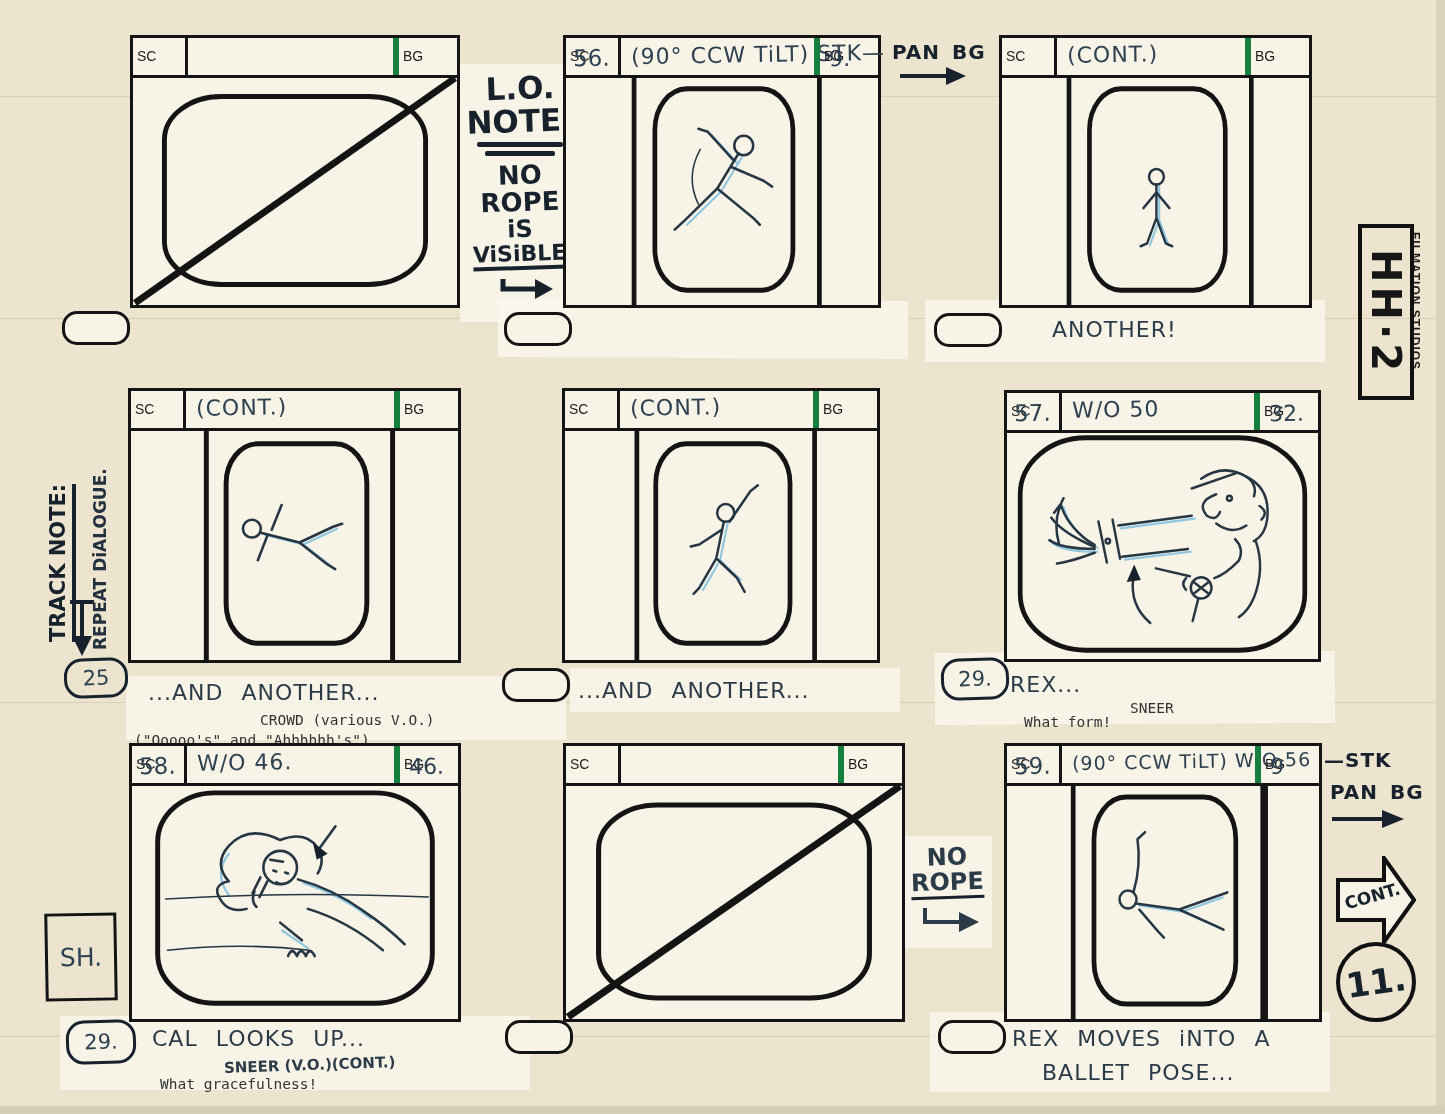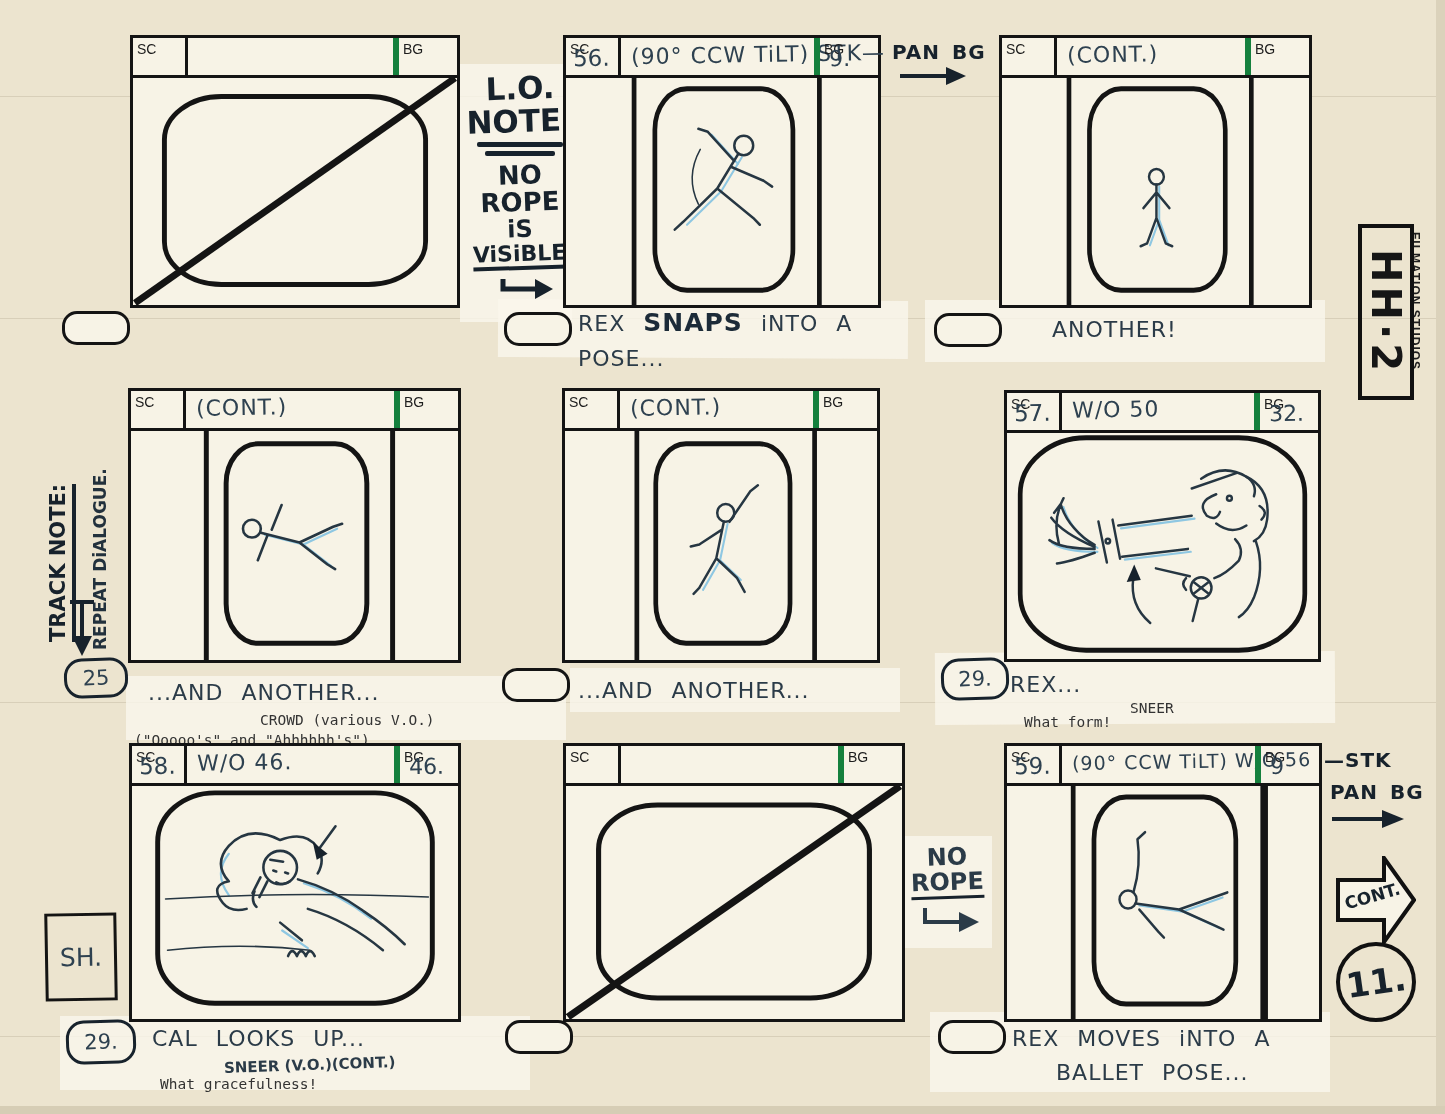--- a/index.html
+++ b/index.html
@@ -10,21 +10,21 @@
   .tape{position:absolute;background:rgba(250,246,236,.8);}
   .edge-r{position:absolute;right:0;top:0;width:9px;height:100%;background:#dbd2bb;}
   .edge-b{position:absolute;left:0;bottom:0;width:100%;height:8px;background:#d6cdb5;}
 
   
   .panel{position:absolute;background:#f7f3e6;border:3px solid #141414;box-sizing:border-box;}
   .phead{display:flex;height:37px;border-bottom:3px solid #141414;}
   .sc-box{width:52px;border-right:3px solid #141414;position:relative;}
   .action-box{flex:1;position:relative;}
   .bg-box{width:58px;border-left:6px solid #15803d;position:relative;}
-  .chrome{position:absolute;top:3px;left:4px;font:14px "Liberation Sans",sans-serif;color:#1d1d1d;}
+  .chrome{position:absolute;top:10px;left:4px;font:14px "Liberation Sans",sans-serif;color:#1d1d1d;}
   .hval{position:absolute;font-size:22px;color:#2e4150;white-space:nowrap;transform:rotate(-1deg);}
   .sc-val{left:7px;top:7px;font-size:23px;}
   .bg-val{left:9px;top:8px;}
   .act-val{left:10px;top:4px;letter-spacing:1px;}
   .pframe{position:absolute;left:0;right:0;top:37px;bottom:0;}
   .art{position:absolute;width:100%;height:100%;}
   .tv{fill:none;stroke:#141414;stroke-width:5;}
   .panline{stroke:#141414;stroke-width:5;}
   .ink2{fill:none;stroke:#263642;stroke-width:2.6;stroke-linecap:round;stroke-linejoin:round;}
   .thin{stroke-width:1.6;}
@@ -144,24 +144,20 @@
       </svg>
     </div>
   </section>
 
   <div class="cap marker" style="left:892px;top:40px;font-size:20px;word-spacing:4px">PAN BG</div>
   <svg class="arrow-note" style="left:898px;top:66px" width="70" height="20">
     <line x1="2" y1="10" x2="50" y2="10" stroke="#17222c" stroke-width="4"></line>
     <polygon points="48,1 68,10 48,19" fill="#17222c"></polygon>
   </svg>
   <div class="pill" style="left:504px;top:312px"></div>
-  <div class="cap" style="left:578px;top:308px">
-    <div><span>REX</span> <span class="cap-strong">SNAPS</span> <span>iNTO A</span></div>
-    <div class="cap-l2">POSE...</div>
-  </div>
 
   <section class="panel" style="left:999px;top:35px;width:313px;height:273px">
     <div class="phead">
       <div class="sc-box">
           <span class="chrome">SC</span>
           <span class="hval sc-val"></span>
         </div>
       <div class="action-box">
           <span class="hval act-val">(CONT.)</span>
         </div>
@@ -427,21 +423,21 @@
 
   <div class="cap marker" style="left:1324px;top:748px;font-size:20px">—STK</div>
   <div class="cap marker" style="left:1330px;top:780px;font-size:20px;word-spacing:4px">PAN BG</div>
   <svg class="arrow-note" style="left:1330px;top:808px" width="76" height="22">
     <line x1="2" y1="11" x2="54" y2="11" stroke="#17222c" stroke-width="4"></line>
     <polygon points="52,2 74,11 52,20" fill="#17222c"></polygon>
   </svg>
   <div class="pill" style="left:938px;top:1020px"></div>
   <div class="cap" style="left:1012px;top:1026px">
     <div>REX MOVES iNTO A</div>
-    <div class="cap-l2" style="margin-left:44px">BALLET POSE...</div>
+    <div class="cap-l2" style="margin-left:30px">BALLET POSE...</div>
   </div>
 
   <svg style="position:absolute;left:1336px;top:856px" width="80" height="88">
     <polygon points="2,24 48,24 48,2 78,44 48,86 48,64 2,64" fill="#f7f3e6" stroke="#111" stroke-width="4"></polygon>
   </svg>
   <div class="cont-label" style="left:1344px;top:886px">CONT.</div>
   <div class="circle-pg" style="left:1336px;top:942px;width:72px;height:72px">
     <span style="transform:rotate(-8deg)">11.</span>
   </div>
 

